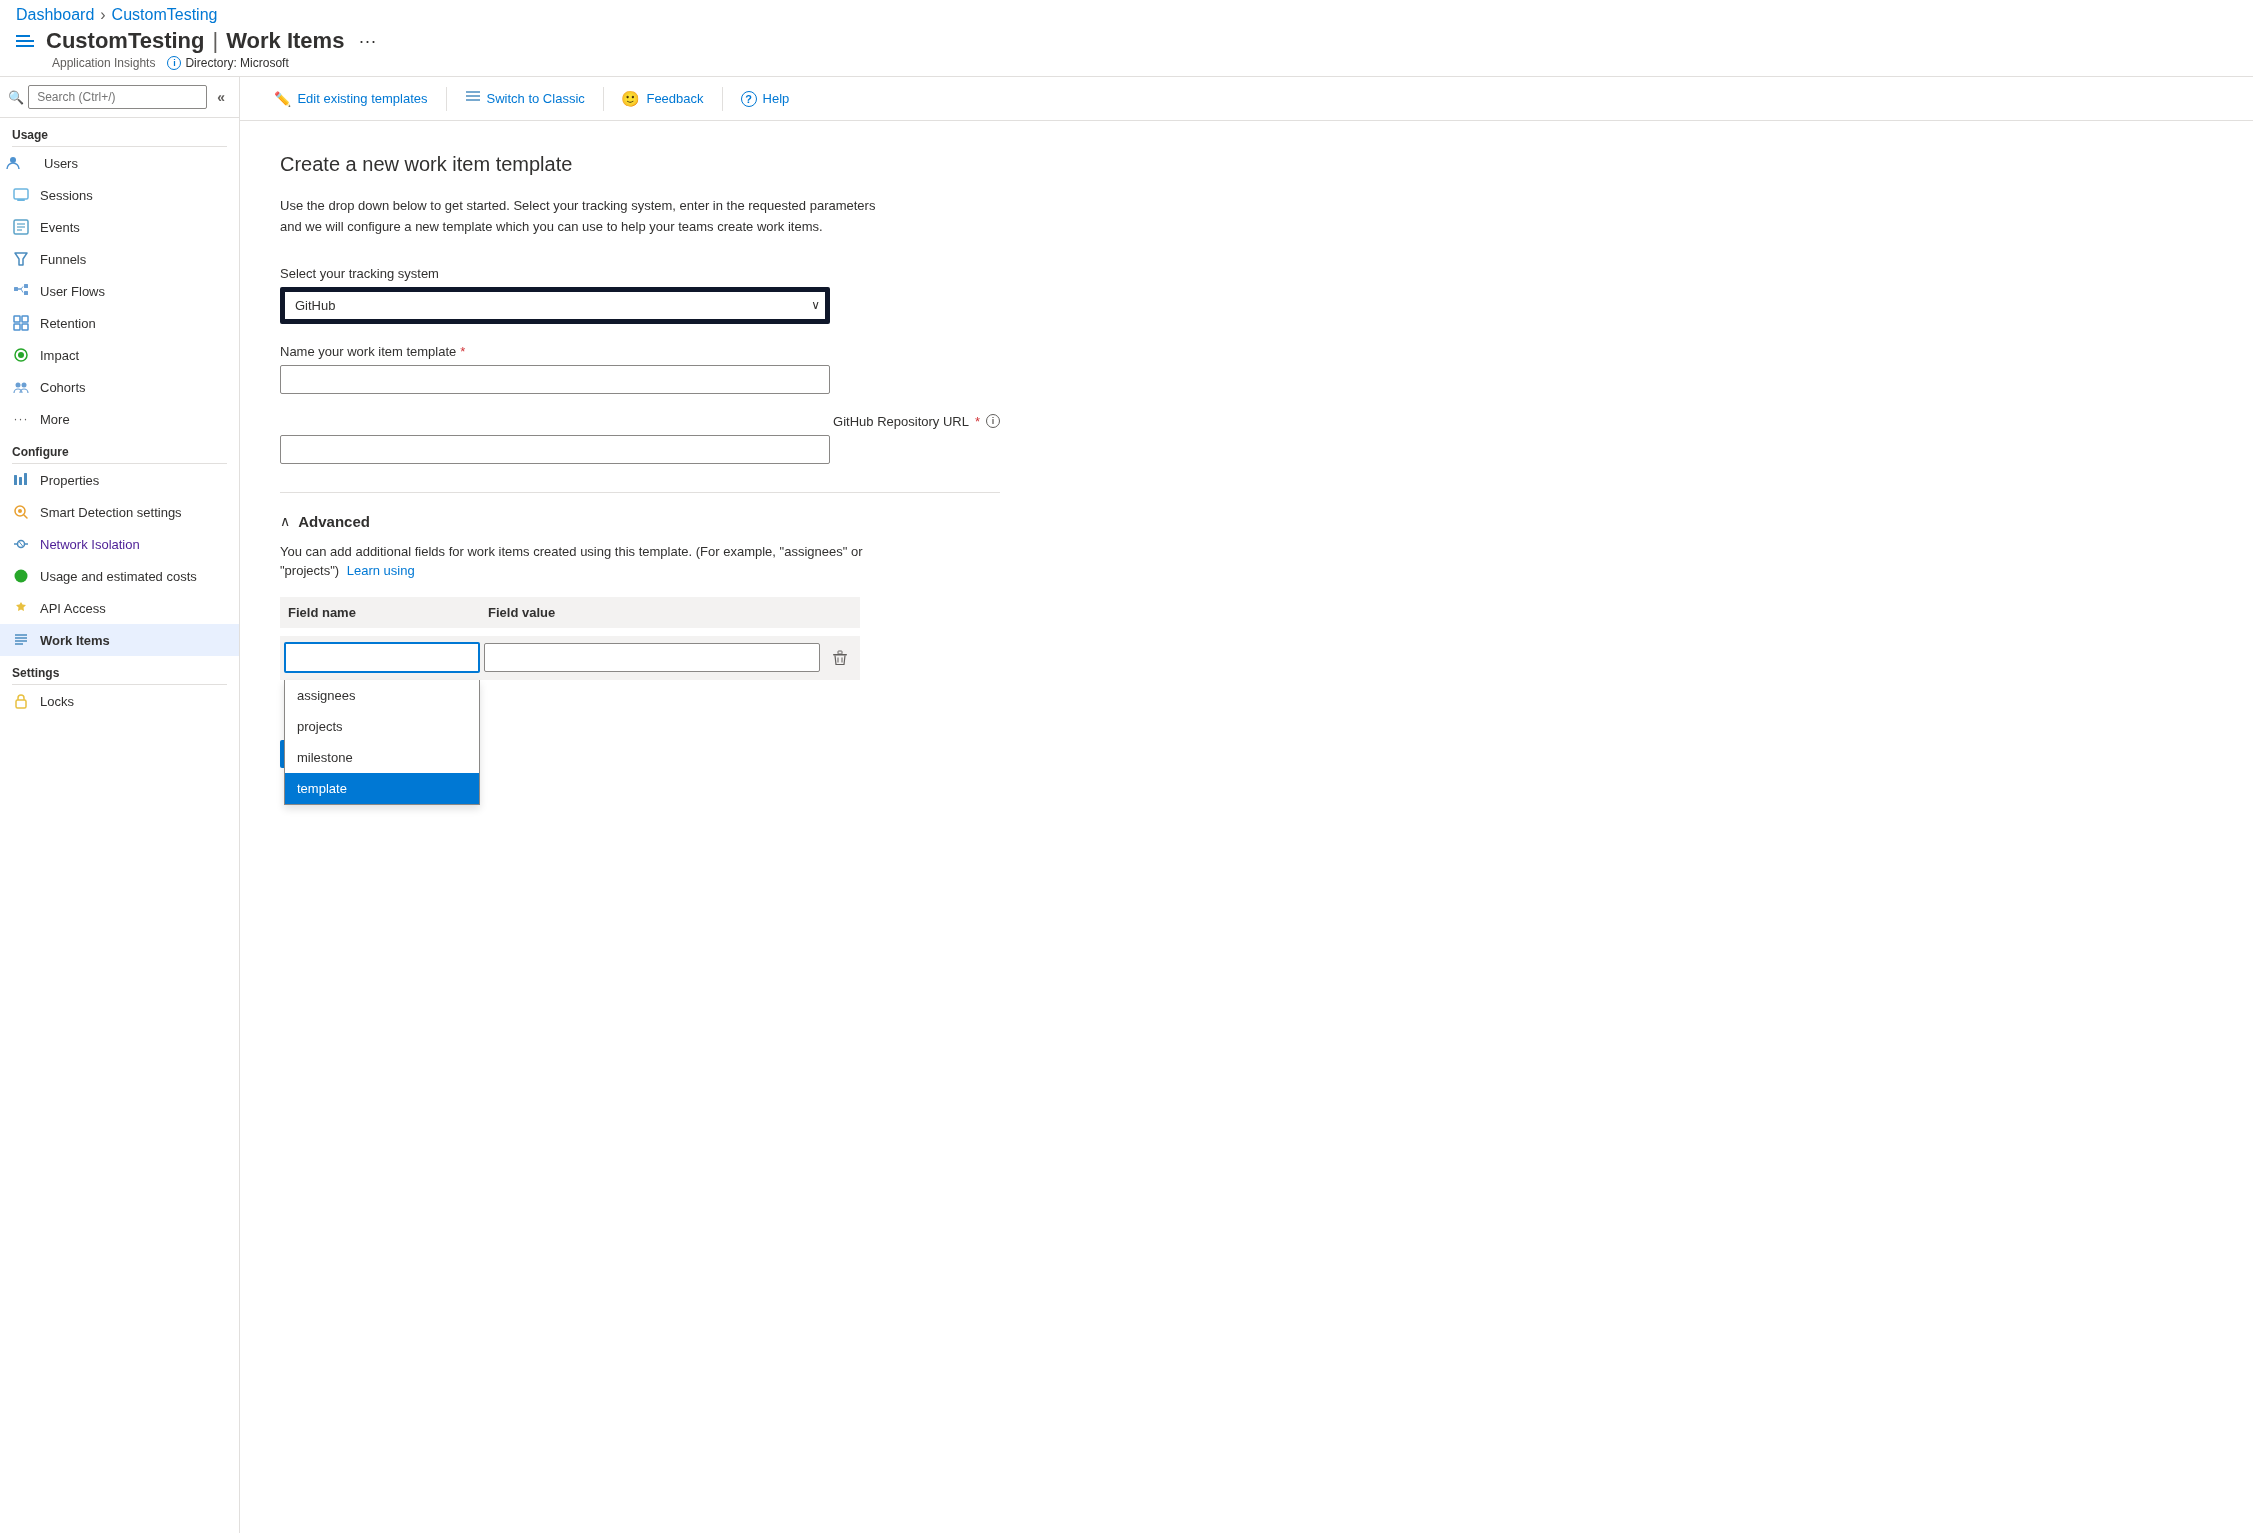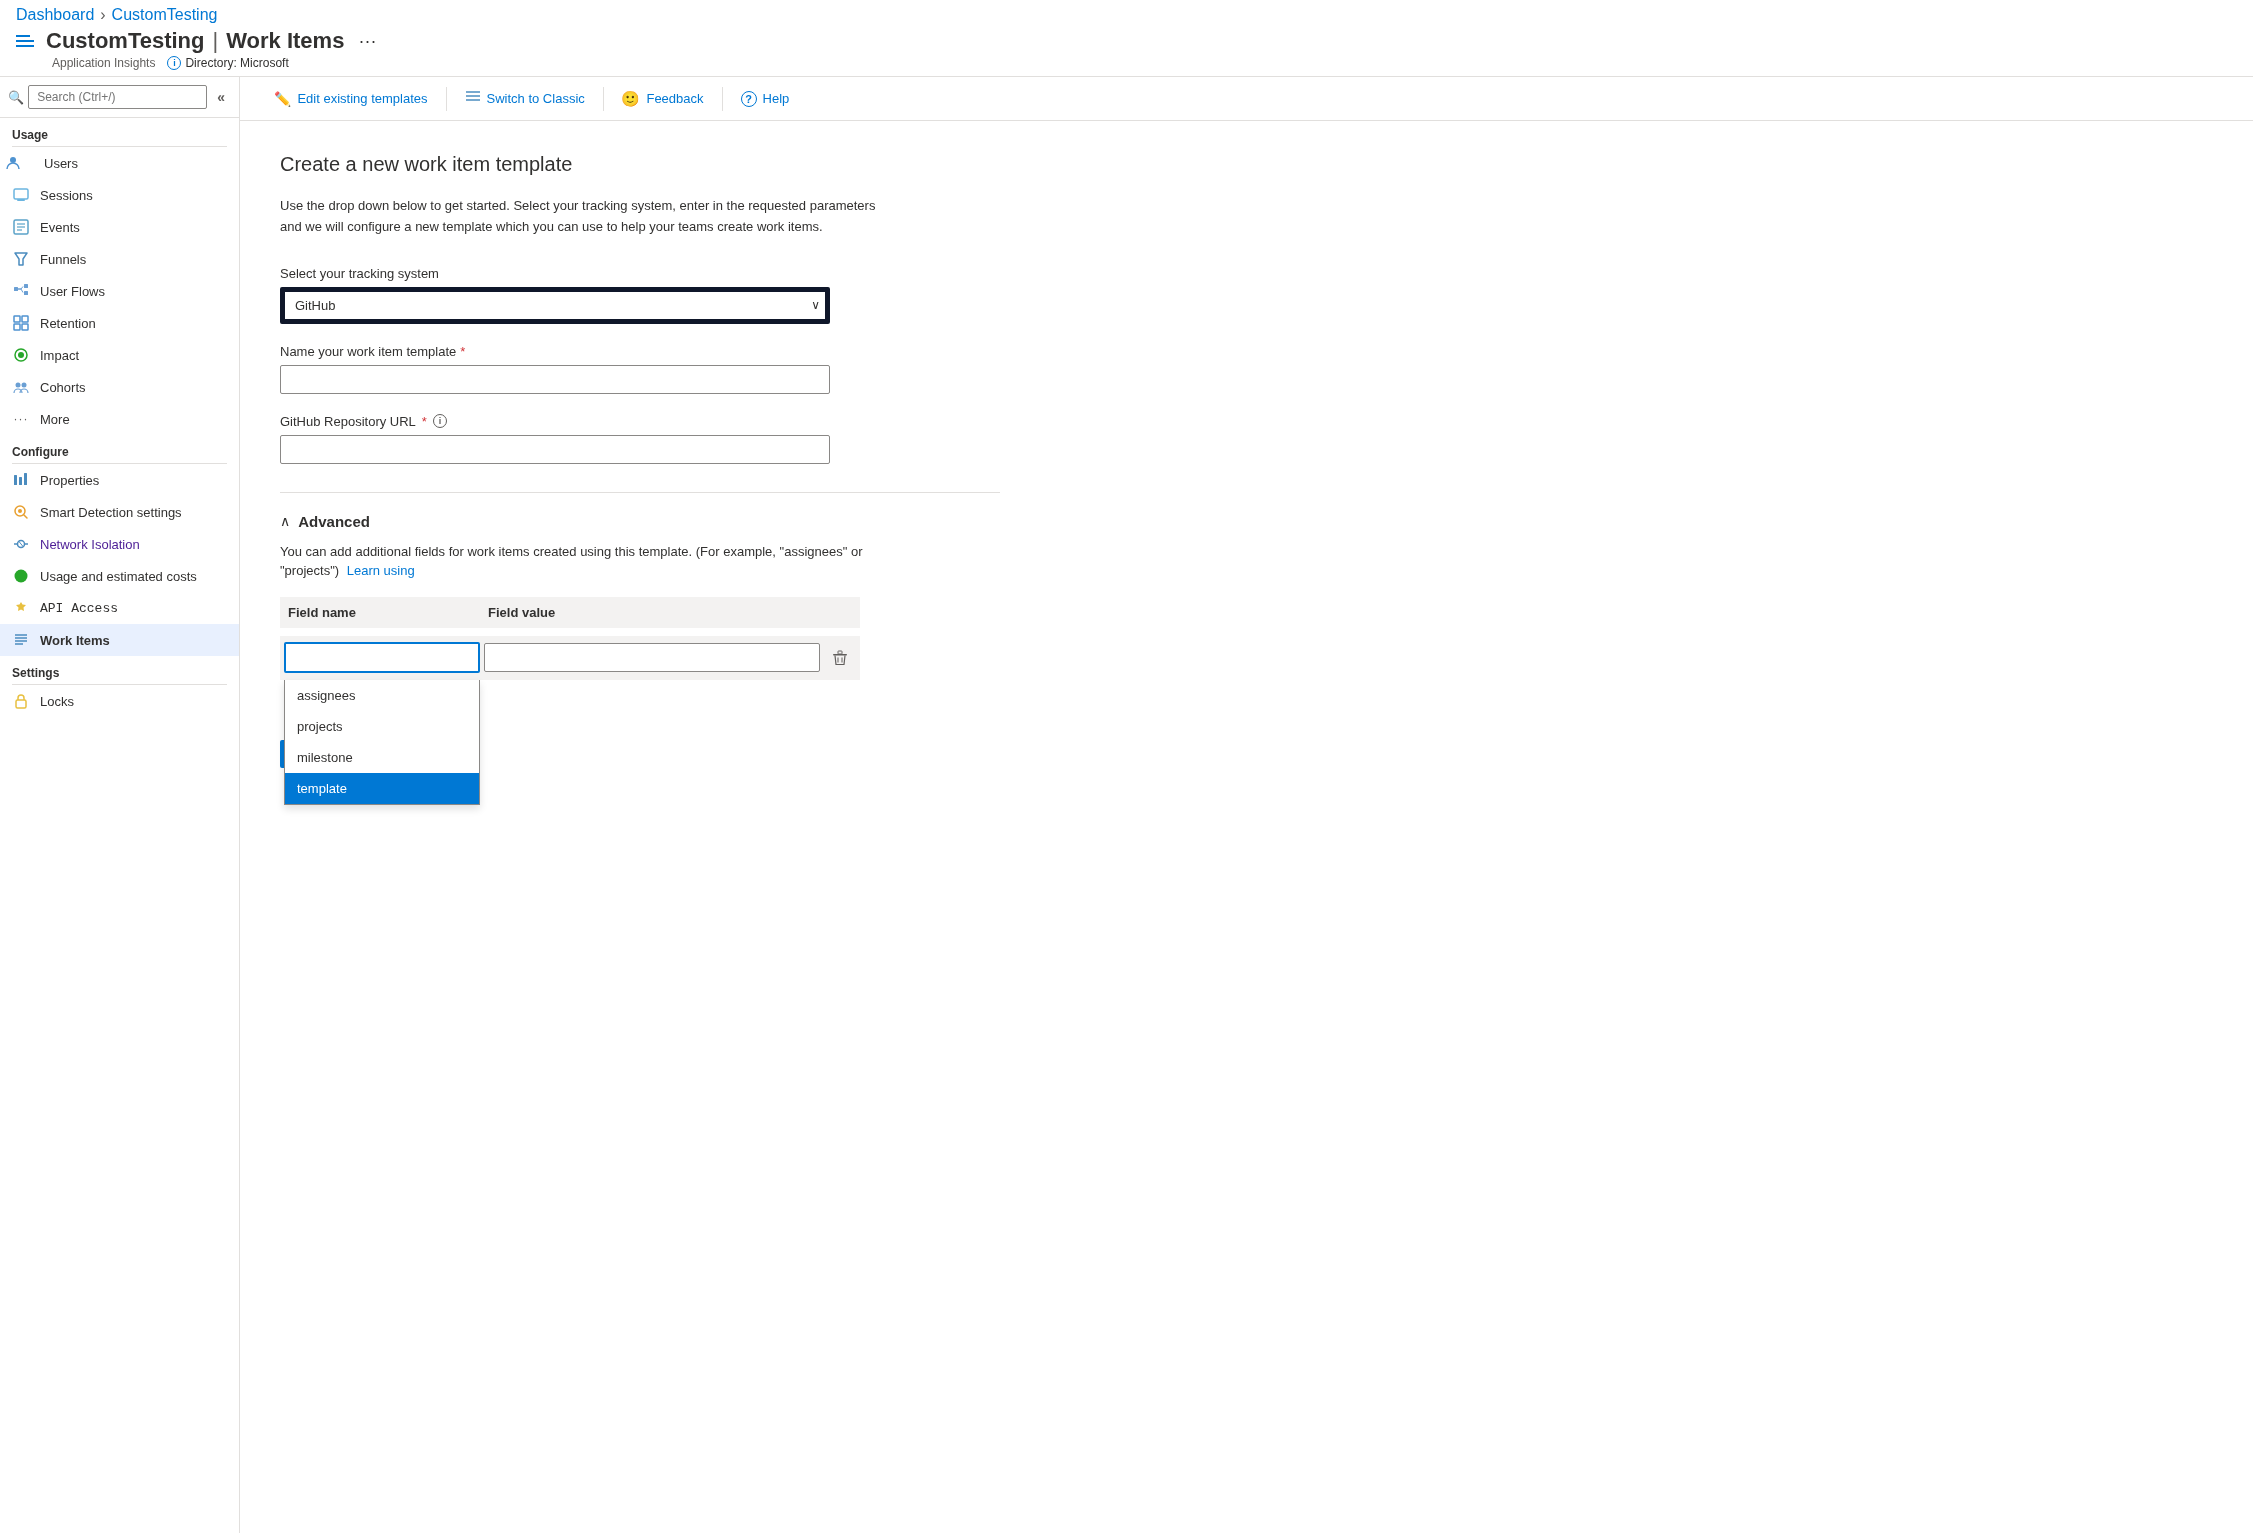--- a/index.html
+++ b/index.html
@@ -182,21 +182,21 @@
 
       <div style="display:flex; align-items:center; gap:10px; padding:7px 12px; cursor:pointer; color:#323130; font-size:13px;">
         <span style="width:18px; height:18px; display:flex; align-items:center; justify-content:center;">
           <svg width="16" height="16" viewBox="0 0 16 16">
               <circle cx="8" cy="8" r="6.5" fill="#27a72a"></circle>
             </svg>
         </span>
         <span>Usage and estimated costs</span>
       </div>
 
-      <div style="display:flex; align-items:center; gap:10px; padding:7px 12px; cursor:pointer; color:#323130; font-size:13px;font-family:Liberation Mono, monospace;">
+      <div style="display:flex; align-items:center; gap:10px; padding:7px 12px; cursor:pointer; color:#323130; font-size:13px;">
         <span style="width:18px; height:18px; display:flex; align-items:center; justify-content:center;">
           <svg width="16" height="16" viewBox="0 0 16 16">
               <path d="M8 2l1.5 2.5L13 5l-2.5 2.5.5 3.5L8 9.5 5 11l.5-3.5L3 5l3.5-.5z" fill="#e8c040"></path>
             </svg>
         </span>
         <span>API Access</span>
       </div>
 
       <div style="display:flex; align-items:center; gap:10px; padding:7px 12px; cursor:pointer; color:#323130; font-size:13px; background:#e8f0fe;">
         <span style="width:18px; height:18px; display:flex; align-items:center; justify-content:center;">
@@ -277,21 +277,21 @@
 
         <div style="margin-bottom:20px;">
           <div style="font-size:13px; color:#323130; margin-bottom:6px; display:flex; align-items:center; gap:4px;">
             <span>Name your work item template</span>
             <span style="color:#d13438;">*</span>
           </div>
           <input type="text" style="width: 550px; padding: 6px 10px; border: 1px solid rgb(138, 136, 134); border-radius: 2px; font-size: 13px; color: rgb(50, 49, 48); display: block;">
         </div>
 
         <div style="margin-bottom:28px;">
-          <div style="font-size:13px; color:#323130; margin-bottom:6px; display:flex; align-items:center; gap:6px;">
+          <div style="font-size:13px; color:#323130; margin-bottom:6px; display:flex; align-items:center; gap:6px;justify-content:flex-end;">
             <span>GitHub Repository URL</span>
             <span style="color:#d13438;">*</span>
             <span style="width:14px; height:14px; border-radius:50%; border:1.5px solid #605e5c; display:inline-flex; align-items:center; justify-content:center; font-size:9px; font-weight:600; color:#605e5c; cursor:pointer;">i</span>
           </div>
           <input type="text" style="width: 550px; padding: 6px 10px; border: 1px solid rgb(138, 136, 134); border-radius: 2px; font-size: 13px; color: rgb(50, 49, 48); display: block;">
         </div>
 
         <div style="border-top:1px solid #e1dfdd; padding-top:20px;">
           <div style="display:flex; align-items:center; gap:8px; cursor:pointer; margin-bottom:12px;">
             <span style="font-size:14px; color:#323130;">∧</span>

